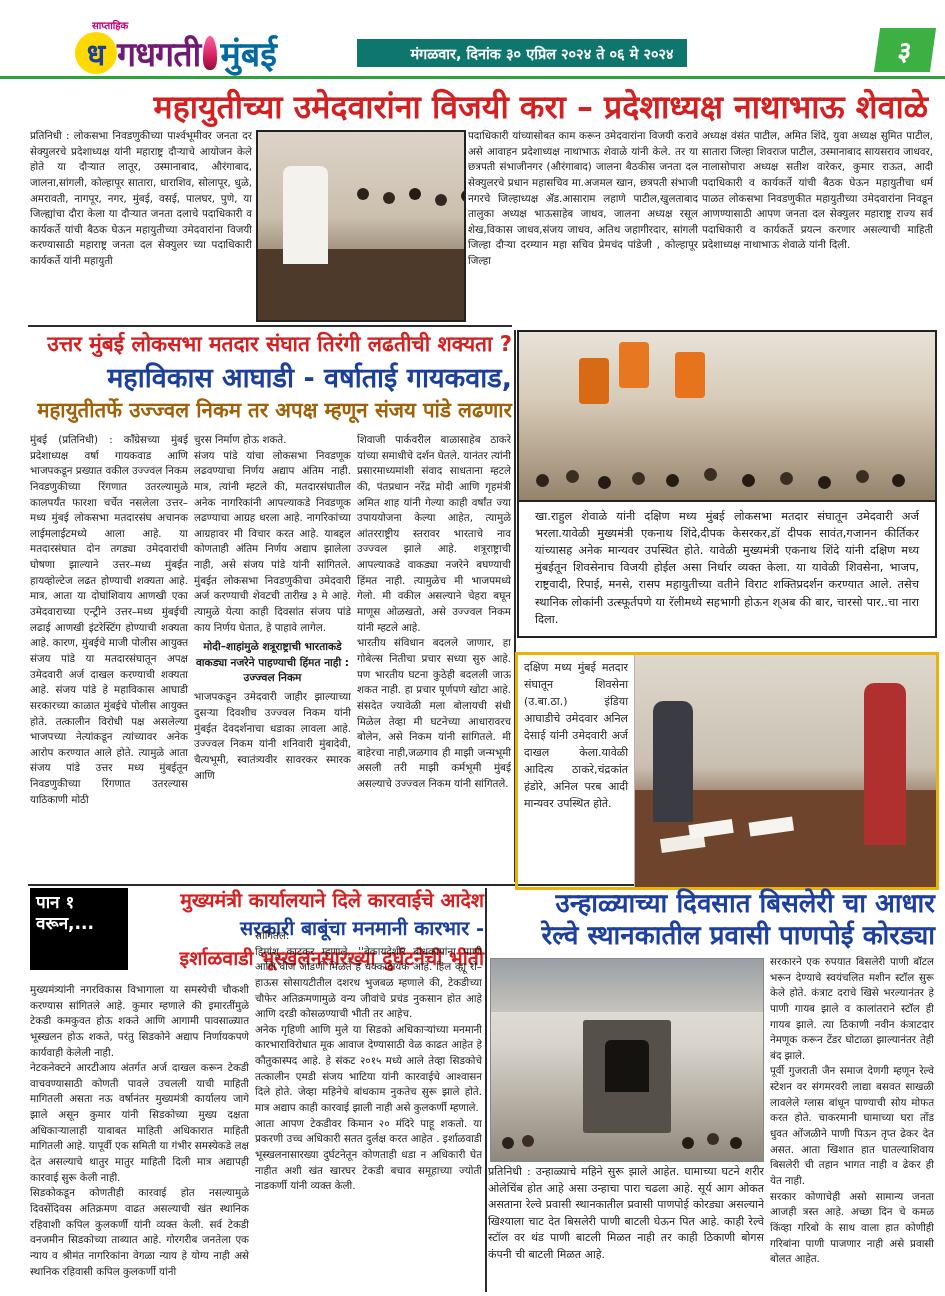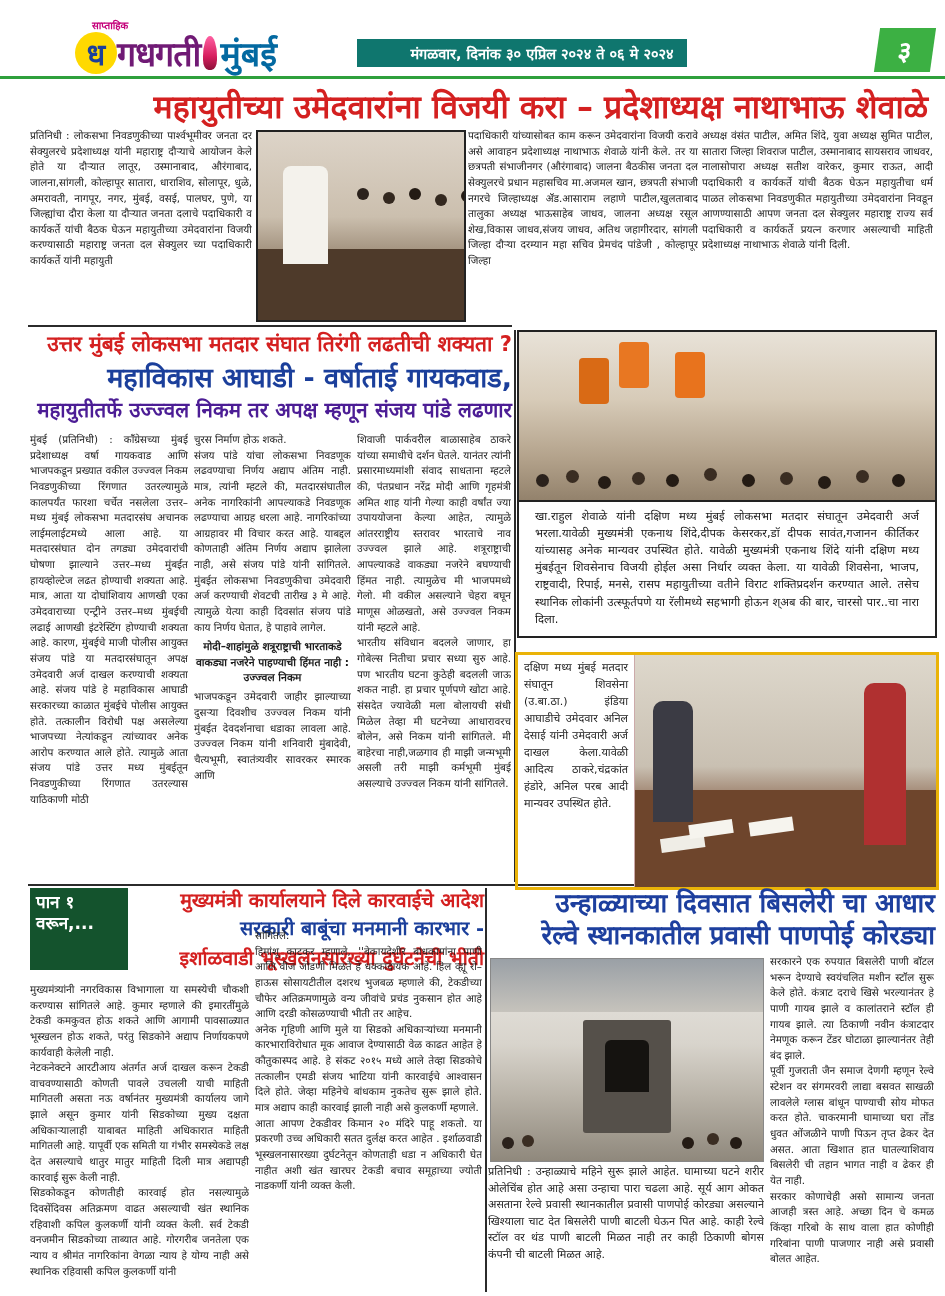--- a/index.html
+++ b/index.html
@@ -34,21 +34,21 @@
   .p1-heads{position:absolute;left:48%;top:30%;width:12px;height:12px;border-radius:50%;background:#2b221c;
      box-shadow:26px 4px 0 #33281f,52px 0 0 #241b14,78px 6px 0 #33281f,104px 2px 0 #241b14;}
   #a1-col1{left:30px;top:128px;width:222px;height:196px;}
   #a1-col2{left:468px;top:128px;width:230px;height:196px;}
   #a1-col3{left:702px;top:128px;width:231px;height:196px;}
   .hrule{background:#2b2b2b;height:2px;}
   .vrule{background:#2b2b2b;width:2px;}
   
   #a2-headline{left:28px;top:329px;width:484px;font-size:21px;font-weight:bold;color:#d42020;}
   #a2-sub1{left:28px;top:358px;width:484px;font-size:27px;font-weight:bold;color:#1b3f9b;}
-  #a2-sub2{left:28px;top:395px;width:484px;font-size:20.5px;font-weight:bold;color:#4c1d95;}
+  #a2-sub2{left:28px;top:395px;width:484px;font-size:20.5px;font-weight:bold;color:#a16207;}
   #a2-col1{left:30px;top:432px;width:158px;height:446px;}
   #a2-col2{left:194px;top:432px;width:157px;height:446px;}
   #a2-col3{left:357px;top:432px;width:154px;height:446px;}
   .col-sub{font-weight:bold;text-align:center;margin:4px 0;font-size:10.6px;line-height:1.45;}
   
   #photo2box{left:517px;top:330px;width:416px;height:304px;border:2px solid #222;}
   #photo2{width:100%;height:168px;border:none;border-bottom:2px solid #222;position:relative;
      background:linear-gradient(180deg,#e8e2d8 0%,#d7cbb8 40%,#b3a28b 75%,#93826c 100%);}
   .p2-flag{position:absolute;left:24%;top:6%;width:30px;height:46px;background:#e87722;
      border-radius:4px;box-shadow:56px 10px 0 #e8731d,-40px 16px 0 #d96a15;}
@@ -63,21 +63,21 @@
   .p3-desk{position:absolute;left:0;bottom:0;width:100%;height:42%;background:#6e452c;}
   .p3-saree{position:absolute;right:10%;top:12%;width:42px;height:70%;background:#b03030;border-radius:10px 10px 0 0;}
   .p3-paper{position:absolute;left:18%;bottom:22%;width:44px;height:14px;background:#f6f4ee;transform:rotate(-8deg);
      box-shadow:-30px 10px 0 #efede6,60px 6px 0 #f6f4ee;}
   .p3-fig{position:absolute;left:6%;top:20%;width:40px;height:52%;background:#3b3b44;border-radius:10px 10px 0 0;}
   
   #mid-rule{left:28px;top:884px;width:905px;}
   #v-rule-mid{left:514px;top:330px;height:552px;}
   #v-rule-bot{left:485px;top:888px;height:404px;}
   
-  #a3-frombox{left:30px;top:888px;width:86px;height:74px;background:#14532d;color:#fff;
+  #a3-frombox{left:30px;top:888px;width:86px;height:74px;background:#000000;color:#fff;
      font-size:17px;font-weight:bold;line-height:1.25;padding:4px 6px;white-space:pre-line;}
   #a3-headline{left:118px;top:886px;width:366px;font-size:19.5px;font-weight:bold;color:#d42020;}
   #a3-sub-blue{left:118px;top:914px;width:366px;font-size:19.5px;font-weight:bold;color:#1b3f9b;}
   #a3-sub-red{left:28px;top:944px;width:456px;font-size:19.5px;font-weight:bold;color:#d42020;}
   #a3-col1{left:30px;top:982px;width:219px;height:310px;}
   #a3-col2{left:255px;top:928px;width:227px;height:310px;}
   
   #a4-headline{left:488px;top:888px;width:447px;font-size:26px;font-weight:bold;color:#1d3f9e;line-height:1.22;}
   #photo4{left:490px;top:958px;width:272px;height:202px;border:1px solid #888;position:relative;
      background:linear-gradient(180deg,#e9e7e2 0%,#d8d4cc 42%,#b9b3a8 68%,#8f887c 100%);}

